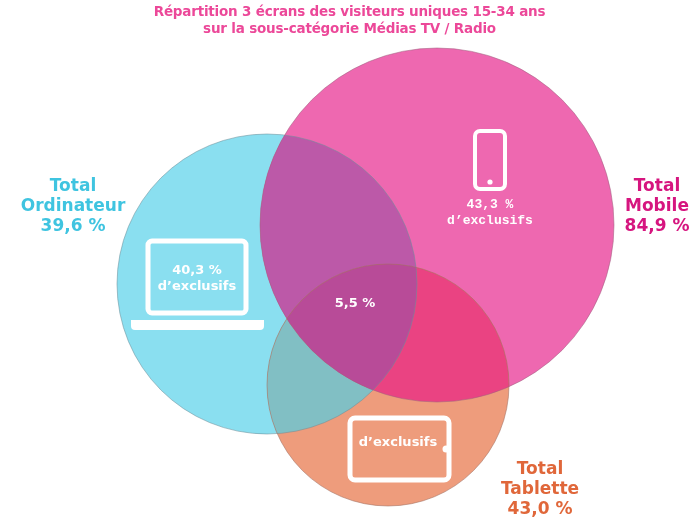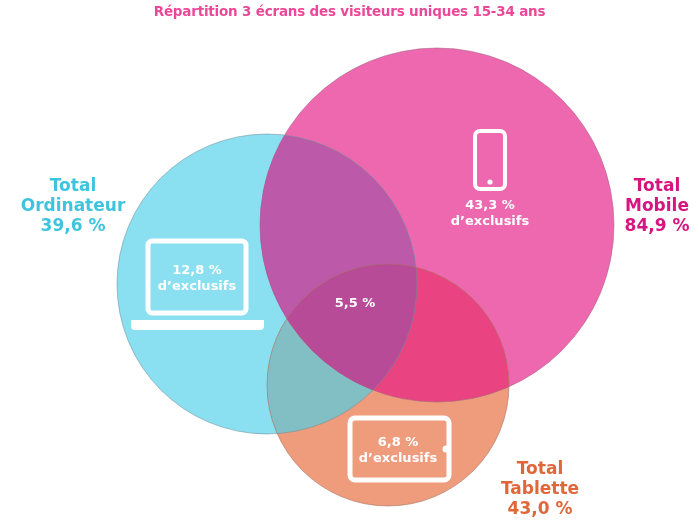--- a/index.html
+++ b/index.html
@@ -50,20 +50,21 @@
       line-height: 16px;
       white-space: nowrap;
     }
     .inner-label div { white-space: nowrap; }
   </style>
 </head>
 <body>
 
 <div class="title">
   <div>Répartition 3 écrans des visiteurs uniques 15-34 ans</div>
+  <div>sur la sous-catégorie Médias TV / Radio</div>
 </div>
 
 <svg class="venn" width="699" height="526" viewBox="0 0 699 526">
   <defs>
     <clipPath id="clipOrd">
         <circle cx="267" cy="284" r="150"></circle>
       </clipPath>
     <clipPath id="clipMob">
         <circle cx="437" cy="225" r="177"></circle>
       </clipPath>
@@ -122,29 +123,28 @@
   <div>84,9 %</div>
 </div>
 
 <div class="total" style="left:488px; top:458px; width:104px; color:#e0673a;">
   <div>Total</div>
   <div>Tablette</div>
   <div>43,0 %</div>
 </div>
 
 <div class="inner-label" style="left:148px; top:262px; width:98px;">
-  <div>12,8 %</div>
+  <div>40,3 %</div>
   <div>d’exclusifs</div>
 </div>
 
-<div class="inner-label" style="left:440px; top:197px; width:100px;">
+<div class="inner-label" style="left:440px; top:197px; width:100px;font-family:Liberation Mono, monospace;">
   <div>43,3 %</div>
   <div>d’exclusifs</div>
 </div>
 
 <div class="inner-label" style="left:350px; top:434px; width:96px;">
-  <div>6,8 %</div>
   <div>d’exclusifs</div>
 </div>
 
 <div class="inner-label" style="left:300px; top:295px; width:110px;">
   <div>5,5 %</div>
 </div>
 
 </body></html>

